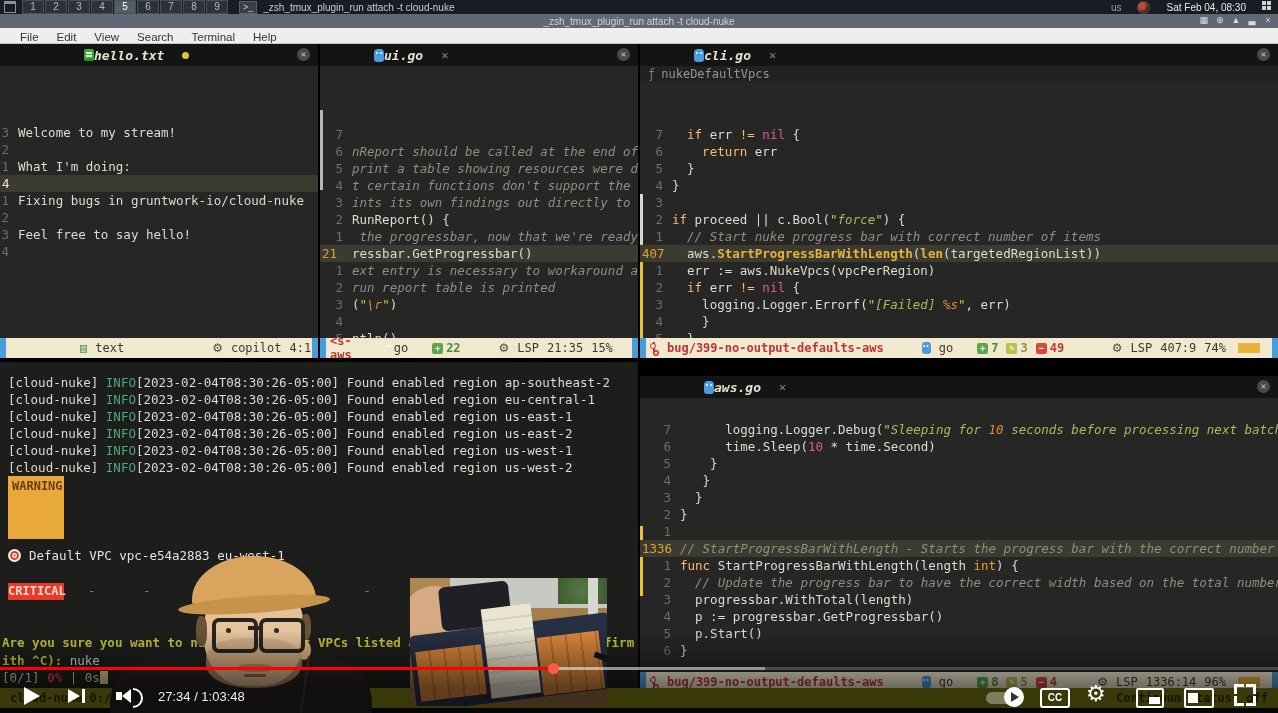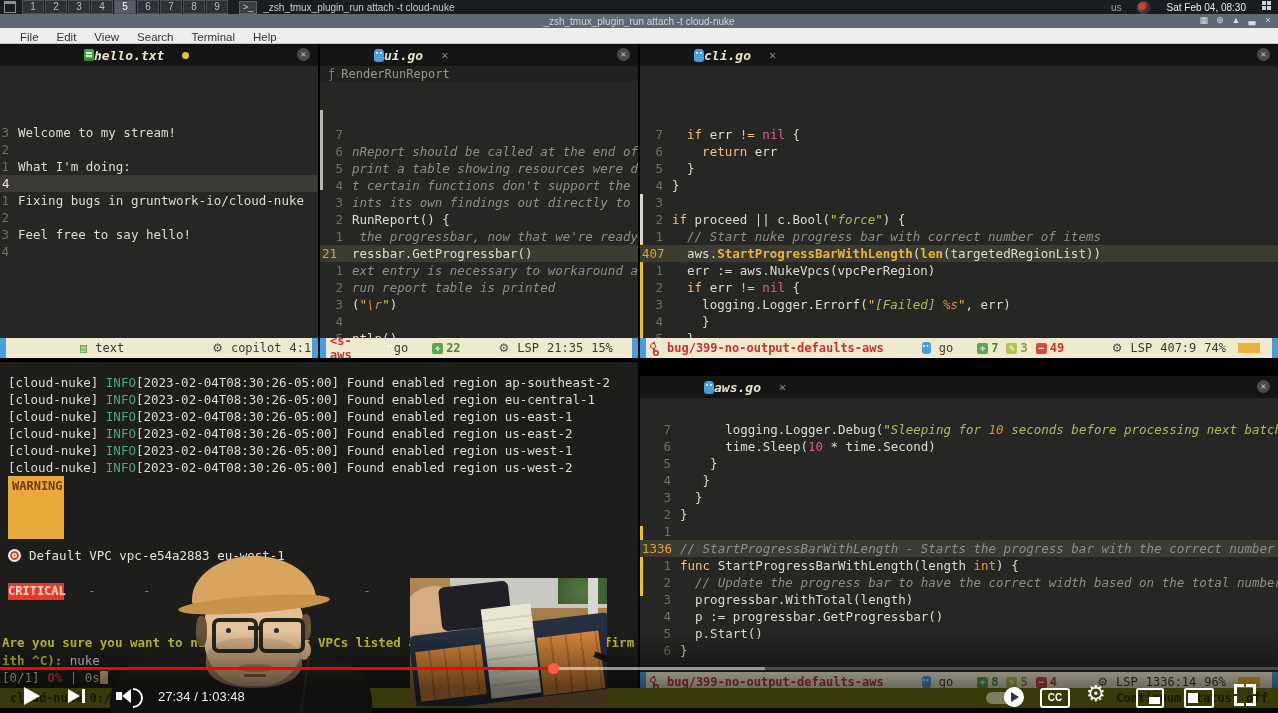--- a/index.html
+++ b/index.html
@@ -214,23 +214,20 @@
 
   <div class="pane pane-ui" style="left:320px;top:44px;width:318px;height:314px;">
     <div class="tabbar">
       <div class="tab" style="margin-left:40px;">
         <span class="fileicon-go"></span>
         <span>ui.go</span>
         <span class="tabclose">✕</span>
       </div>
       <div class="paneclose">✕</div>
     </div>
-    <div class="crumb">
-      <span class="fsym">ƒ</span><span>RenderRunReport</span>
-    </div>
     <div class="scrollind" style="left:0;top:66px;height:80px;background:#b8b8b0;"></div>
     <div class="code" style="top:82px;"><div class="crow"><span class="ln">7</span><span class="ct"></span></div><div class="crow"><span class="ln">6</span><span class="ct"><span class="tk-cm">nReport should be called at the end of a</span></span></div><div class="crow"><span class="ln">5</span><span class="ct"><span class="tk-cm">print a table showing resources were dele</span></span></div><div class="crow"><span class="ln">4</span><span class="ct"><span class="tk-cm">t certain functions don't support the rep</span></span></div><div class="crow"><span class="ln">3</span><span class="ct"><span class="tk-cm">ints its own findings out directly to os.</span></span></div><div class="crow"><span class="ln">2</span><span class="ct"><span class="tk-w">RunReport() {</span></span></div><div class="crow"><span class="ln">1</span><span class="ct"><span class="tk-cm"> the progressbar, now that we're ready to</span></span></div><div class="crow cur"><span class="ln">21</span><span class="ct"><span class="tk-w">ressbar.GetProgressbar()</span></span></div><div class="crow"><span class="ln">1</span><span class="ct"><span class="tk-cm">ext entry is necessary to workaround an i</span></span></div><div class="crow"><span class="ln">2</span><span class="ct"><span class="tk-cm">run report table is printed</span></span></div><div class="crow"><span class="ln">3</span><span class="ct"><span class="tk-w">(</span><span class="tk-q">"</span><span class="tk-esc">\r</span><span class="tk-q">"</span><span class="tk-w">)</span></span></div><div class="crow"><span class="ln">4</span><span class="ct"></span></div><div class="crow"><span class="ln">5</span><span class="ct"><span class="tk-w">ntln()</span></span></div><div class="crow"><span class="ln">6</span><span class="ct"></span></div></div>
     <div class="sbar">
       <span class="cap capl"></span>
       <span class="branch">&lt;s-aws</span>
       <span class="goicon" style="margin-left:26px;"></span>
       <span>go</span>
       <span class="gb add" style="margin-left:16px;">
           <span class="bx add">+</span>
           <span>22</span>
@@ -245,20 +242,23 @@
   </div>
 
   <div class="pane pane-cli" style="left:640px;top:44px;width:638px;height:314px;">
     <div class="tabbar">
       <div class="tab" style="margin-left:40px;">
         <span class="fileicon-go"></span>
         <span>cli.go</span>
         <span class="tabclose">✕</span>
       </div>
       <div class="paneclose">✕</div>
+    </div>
+    <div class="crumb">
+      <span class="fsym">ƒ</span><span>nukeDefaultVpcs</span>
     </div>
     <div class="scrollind" style="left:0;top:150px;height:50px;background:#d8d8d0;"></div>
     <div class="scrollind" style="left:0;top:200px;height:158px;background:#e8c33a;"></div>
     <div class="code" style="top:82px;"><div class="crow"><span class="ln">7</span><span class="ct"><span class="tk-w">  </span><span class="tk-kw">if</span><span class="tk-w"> err </span><span class="tk-kw">!=</span><span class="tk-w"> </span><span class="tk-mag">nil</span><span class="tk-w"> {</span></span></div><div class="crow"><span class="ln">6</span><span class="ct"><span class="tk-w">    </span><span class="tk-kw">return</span><span class="tk-w"> err</span></span></div><div class="crow"><span class="ln">5</span><span class="ct"><span class="tk-w">  }</span></span></div><div class="crow"><span class="ln">4</span><span class="ct"><span class="tk-w">}</span></span></div><div class="crow"><span class="ln">3</span><span class="ct"></span></div><div class="crow"><span class="ln">2</span><span class="ct"><span class="tk-kw">if</span><span class="tk-w"> proceed || c.Bool(</span><span class="tk-q">"</span><span class="tk-stri">force</span><span class="tk-q">"</span><span class="tk-w">) {</span></span></div><div class="crow"><span class="ln">1</span><span class="ct"><span class="tk-cm">  // Start nuke progress bar with correct number of items</span></span></div><div class="crow cur"><span class="ln">407</span><span class="ct"><span class="tk-w">  aws.</span><span class="tk-fn">StartProgressBarWithLength</span><span class="tk-w">(</span><span class="tk-fn">len</span><span class="tk-w">(targetedRegionList))</span></span></div><div class="crow"><span class="ln">1</span><span class="ct"><span class="tk-w">  err := aws.NukeVpcs(vpcPerRegion)</span></span></div><div class="crow"><span class="ln">2</span><span class="ct"><span class="tk-w">  </span><span class="tk-kw">if</span><span class="tk-w"> err </span><span class="tk-kw">!=</span><span class="tk-w"> </span><span class="tk-mag">nil</span><span class="tk-w"> {</span></span></div><div class="crow"><span class="ln">3</span><span class="ct"><span class="tk-w">    logging.Logger.Errorf(</span><span class="tk-q">"</span><span class="tk-stri">[Failed] </span><span class="tk-esc">%s</span><span class="tk-q">"</span><span class="tk-w">, err)</span></span></div><div class="crow"><span class="ln">4</span><span class="ct"><span class="tk-w">    }</span></span></div><div class="crow"><span class="ln">5</span><span class="ct"><span class="tk-w">  }</span></span></div><div class="crow"><span class="ln">6</span><span class="ct"><span class="tk-w">  </span><span class="tk-kw">return</span><span class="tk-w"> </span><span class="tk-mag">nil</span></span></div></div>
     <div class="sbar">
       <span class="cap capl"></span>
       <span class="branchsvg"></span>
       <span class="branch">bug/399-no-output-defaults-aws</span>
       <span class="goicon" style="margin-left:30px;"></span>
       <span>go</span>

